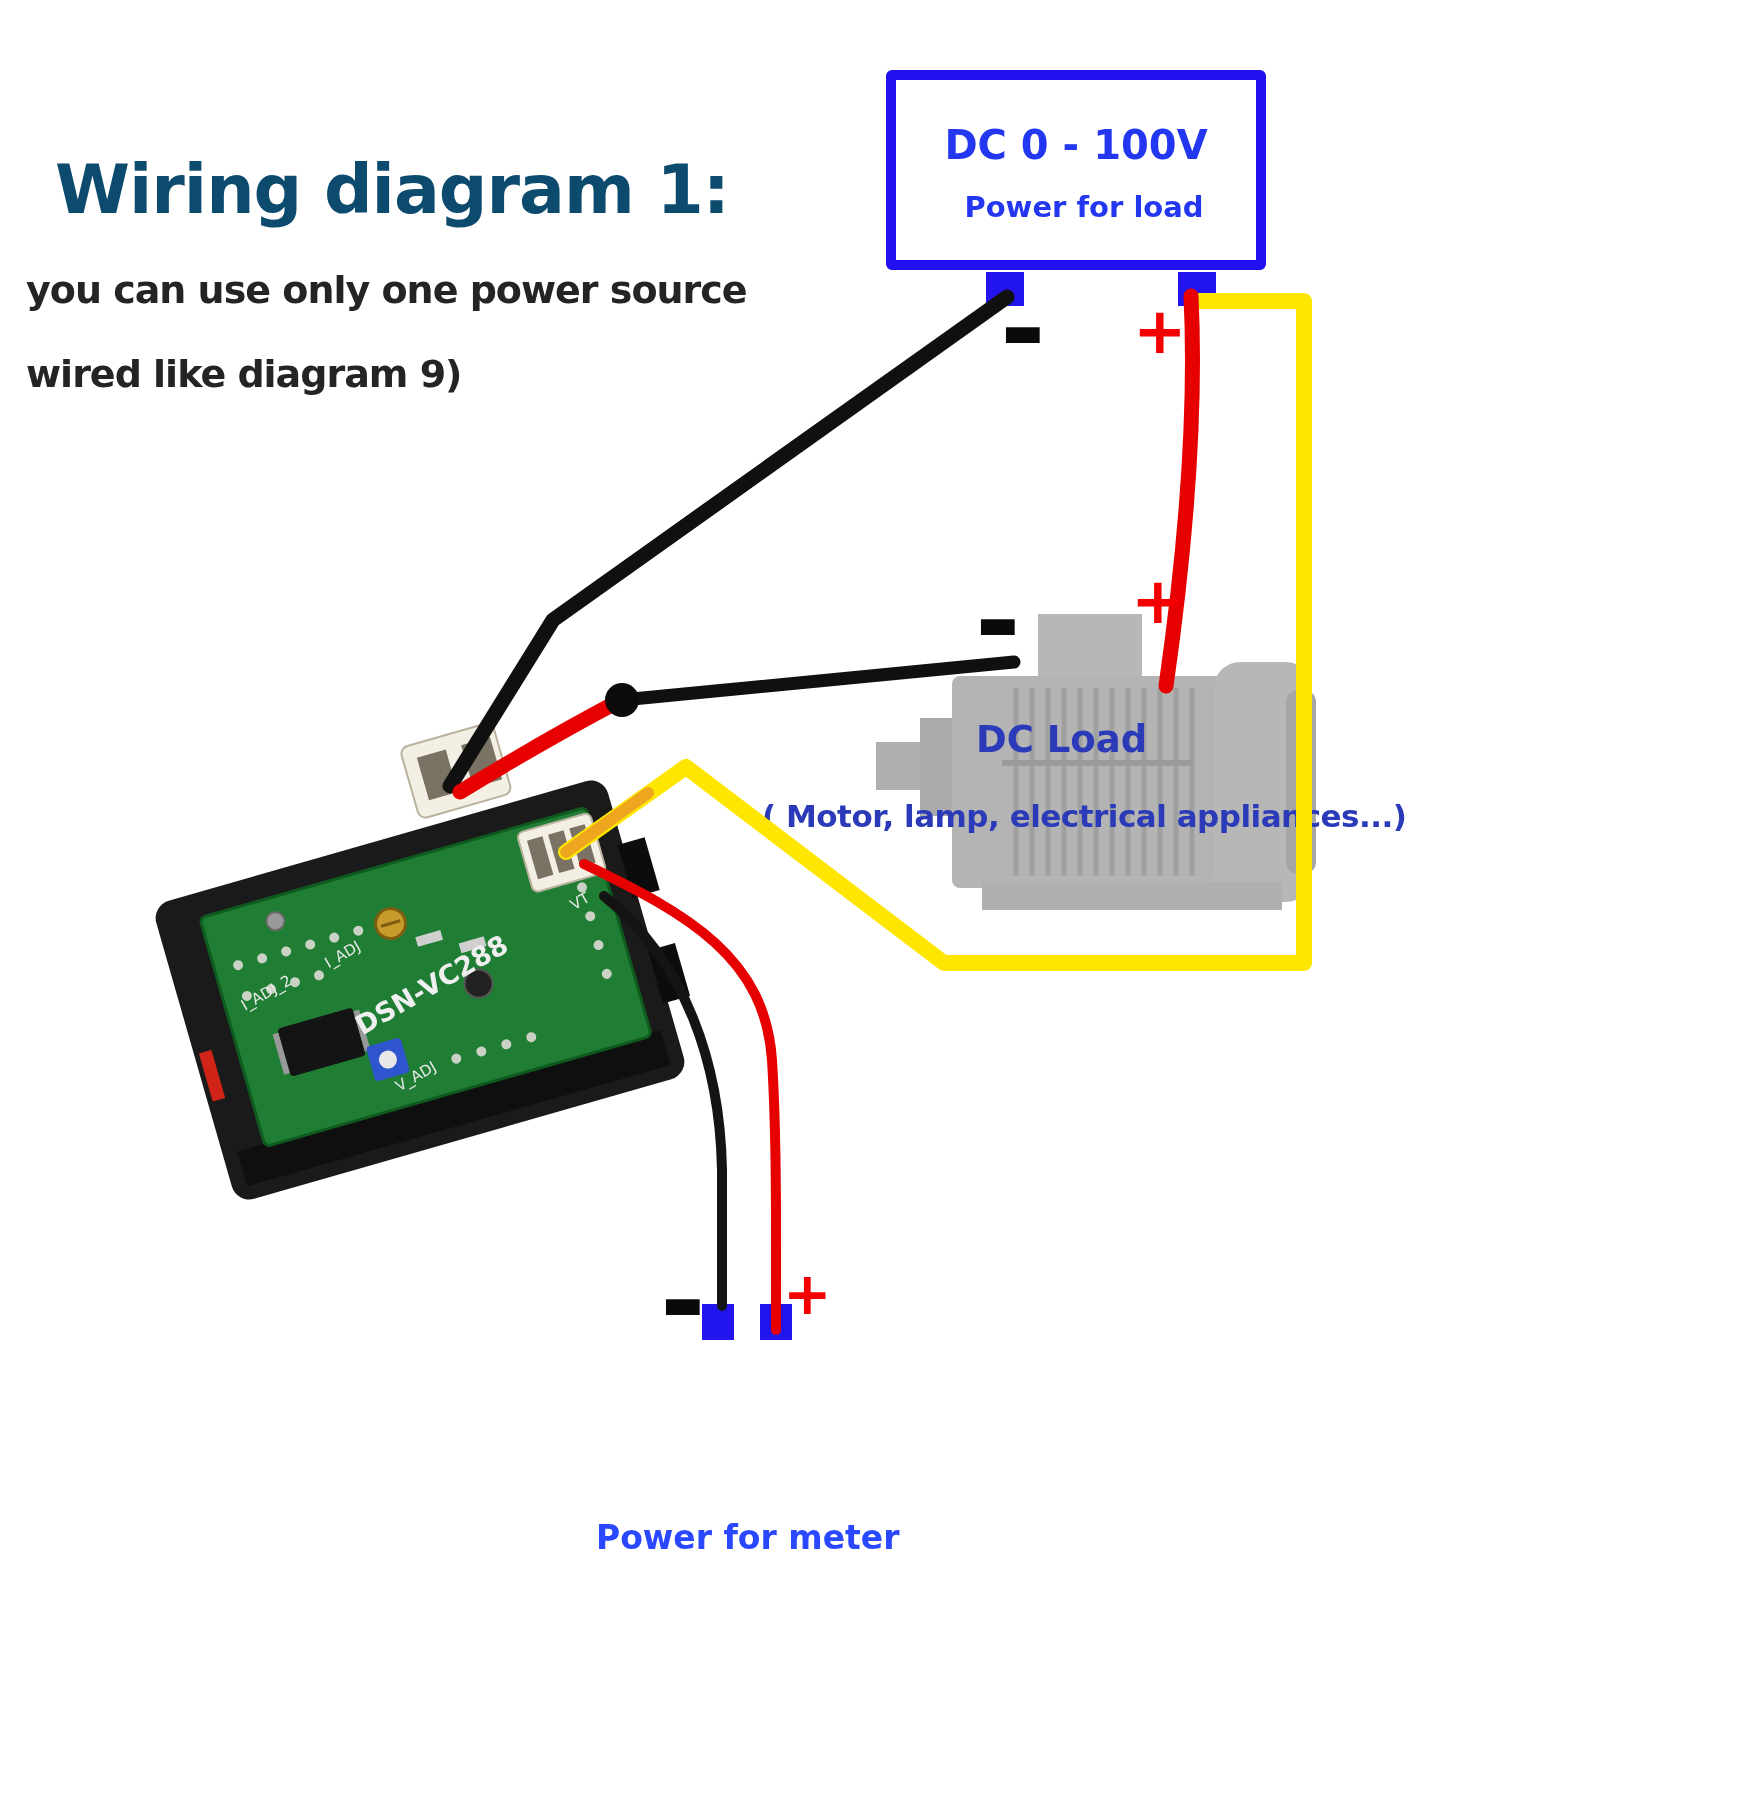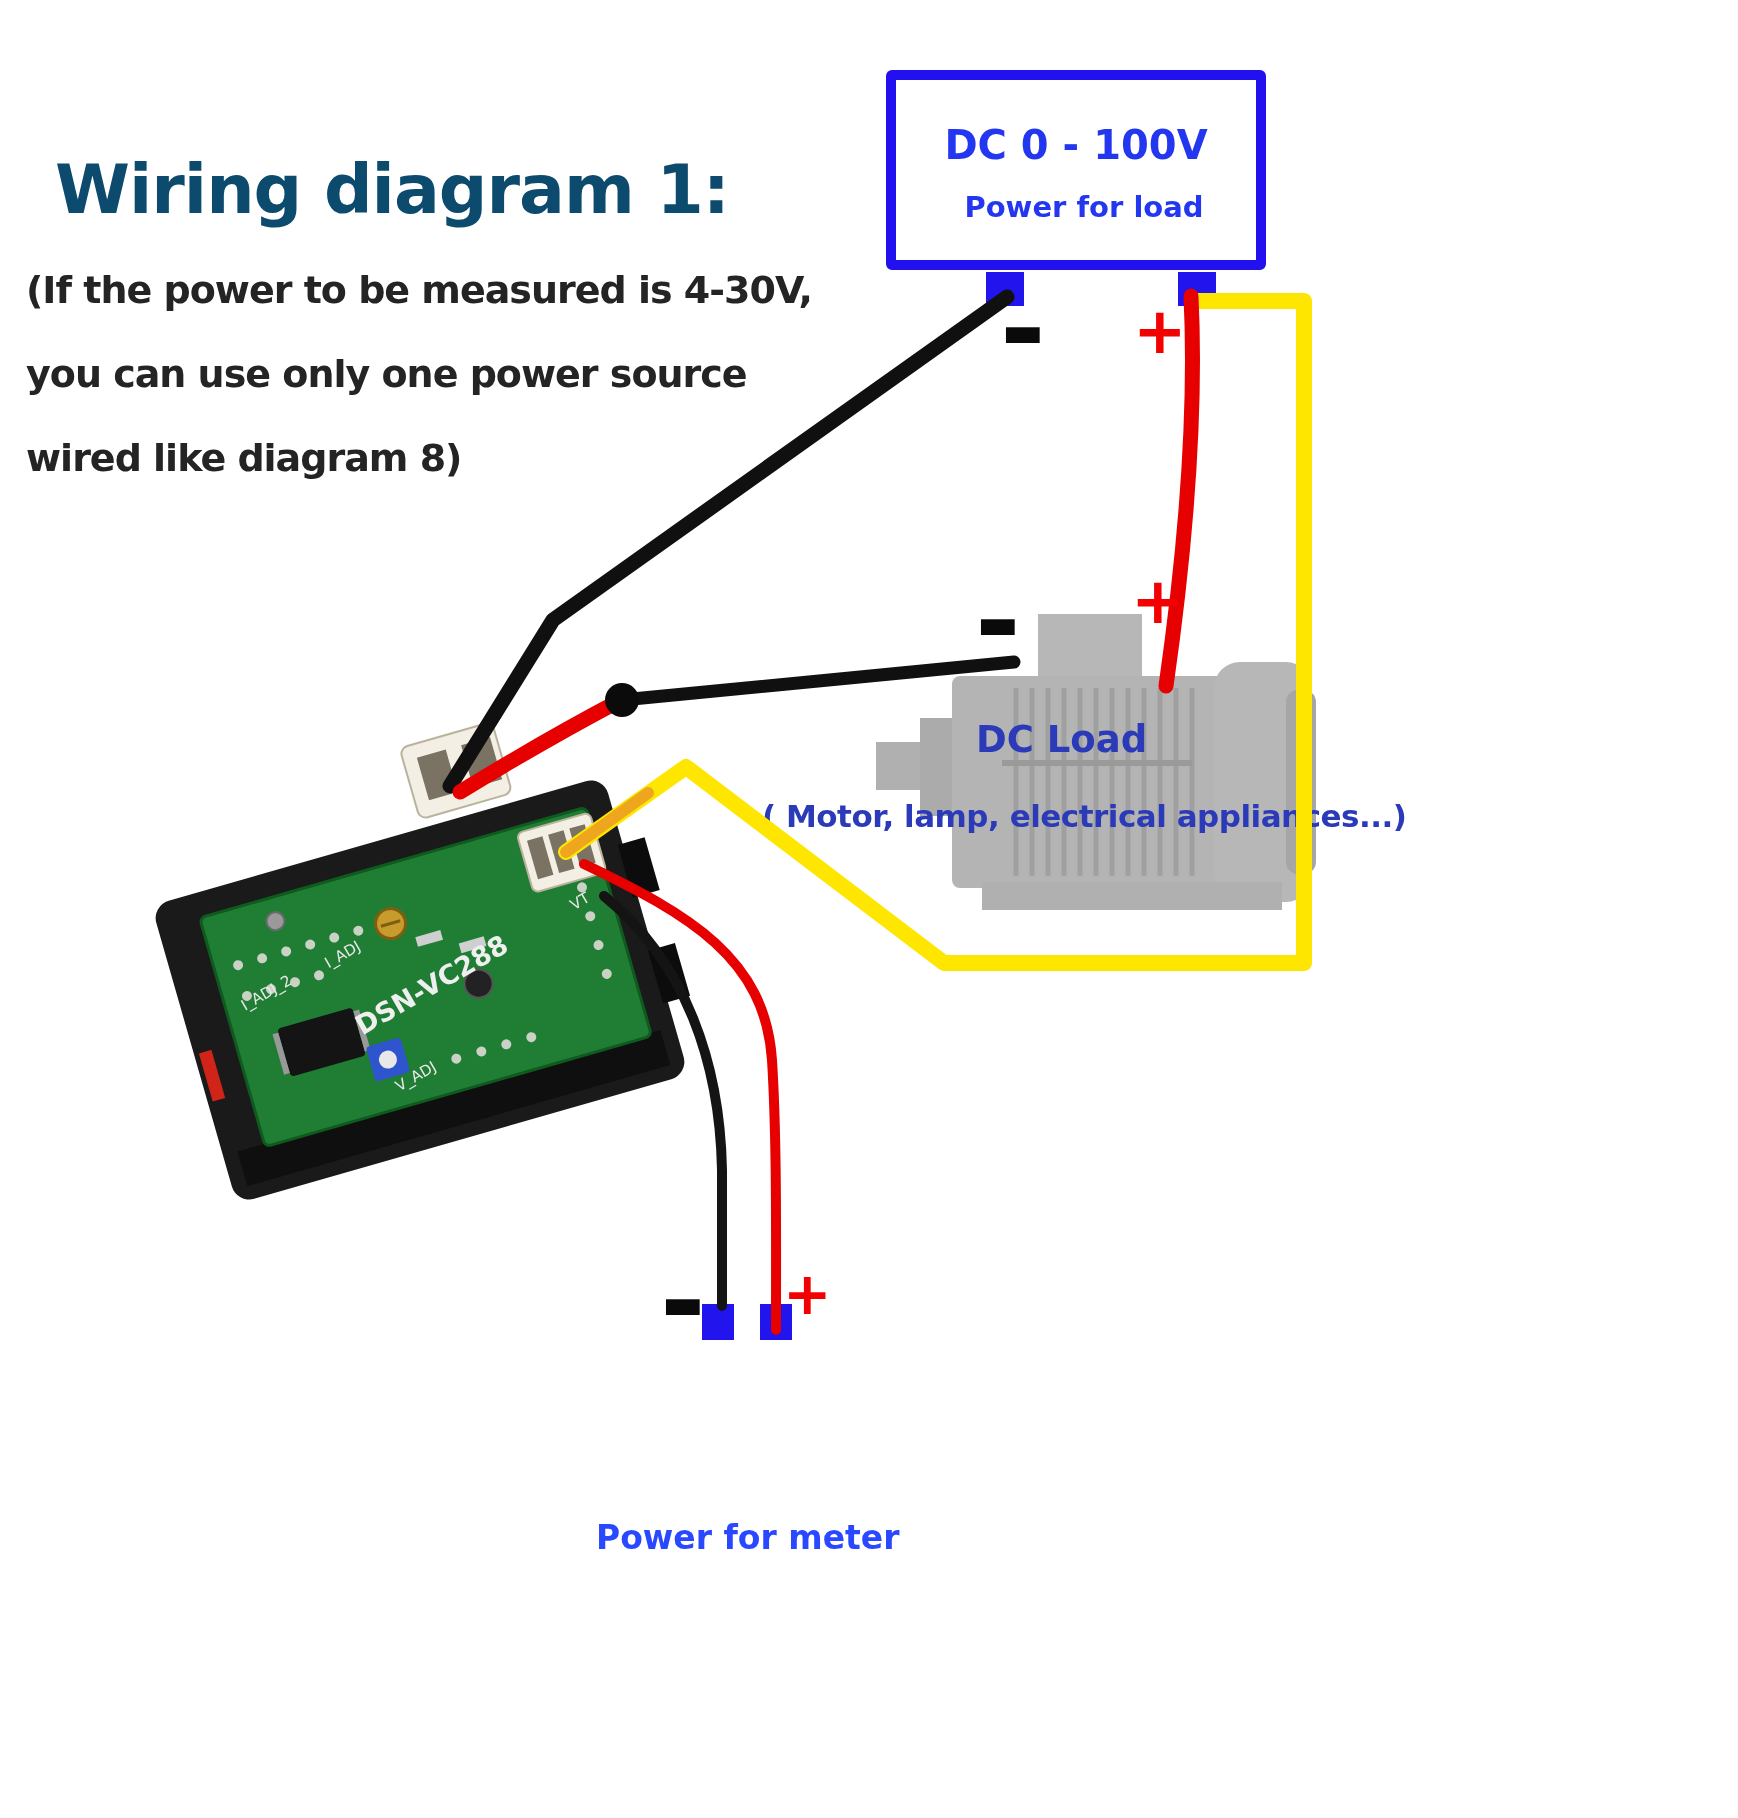--- a/index.html
+++ b/index.html
@@ -112,23 +112,22 @@
         <rect x="564" y="876" width="16" height="40" fill="#7a7262"></rect>
         <rect x="586" y="876" width="16" height="40" fill="#7a7262"></rect>
         <rect x="608" y="876" width="16" height="40" fill="#7a7262"></rect>
       </g>
     </g>
   </svg>
 
   <div class="abs title" style="left:55px; top:150px; z-index:1;">Wiring diagram 1:</div>
 
   <div class="abs note" style="left:26px; top:248px; z-index:1;">
-    <span>(If the power to be measured is 4-30V,</span>
     <span>you can use only one power source</span>
-    <span>wired like diagram 8)</span>
+    <span>wired like diagram 9)</span>
   </div>
 
   <div class="abs bluebox box-load" style="left:886px; top:70px; width:380px; height:200px; z-index:1;">
     <div class="bb-title">DC 0 - 100V</div>
     <div class="bb-sub">Power for load</div>
   </div>
   <div class="abs sign minus" style="left:1000px; top:274px; z-index:3;">-</div>
   <div class="abs sign plus" style="left:1133px; top:299px; z-index:3;">+</div>
 
   <div class="abs sign minus" style="left:975px; top:566px; z-index:3;">-</div>

